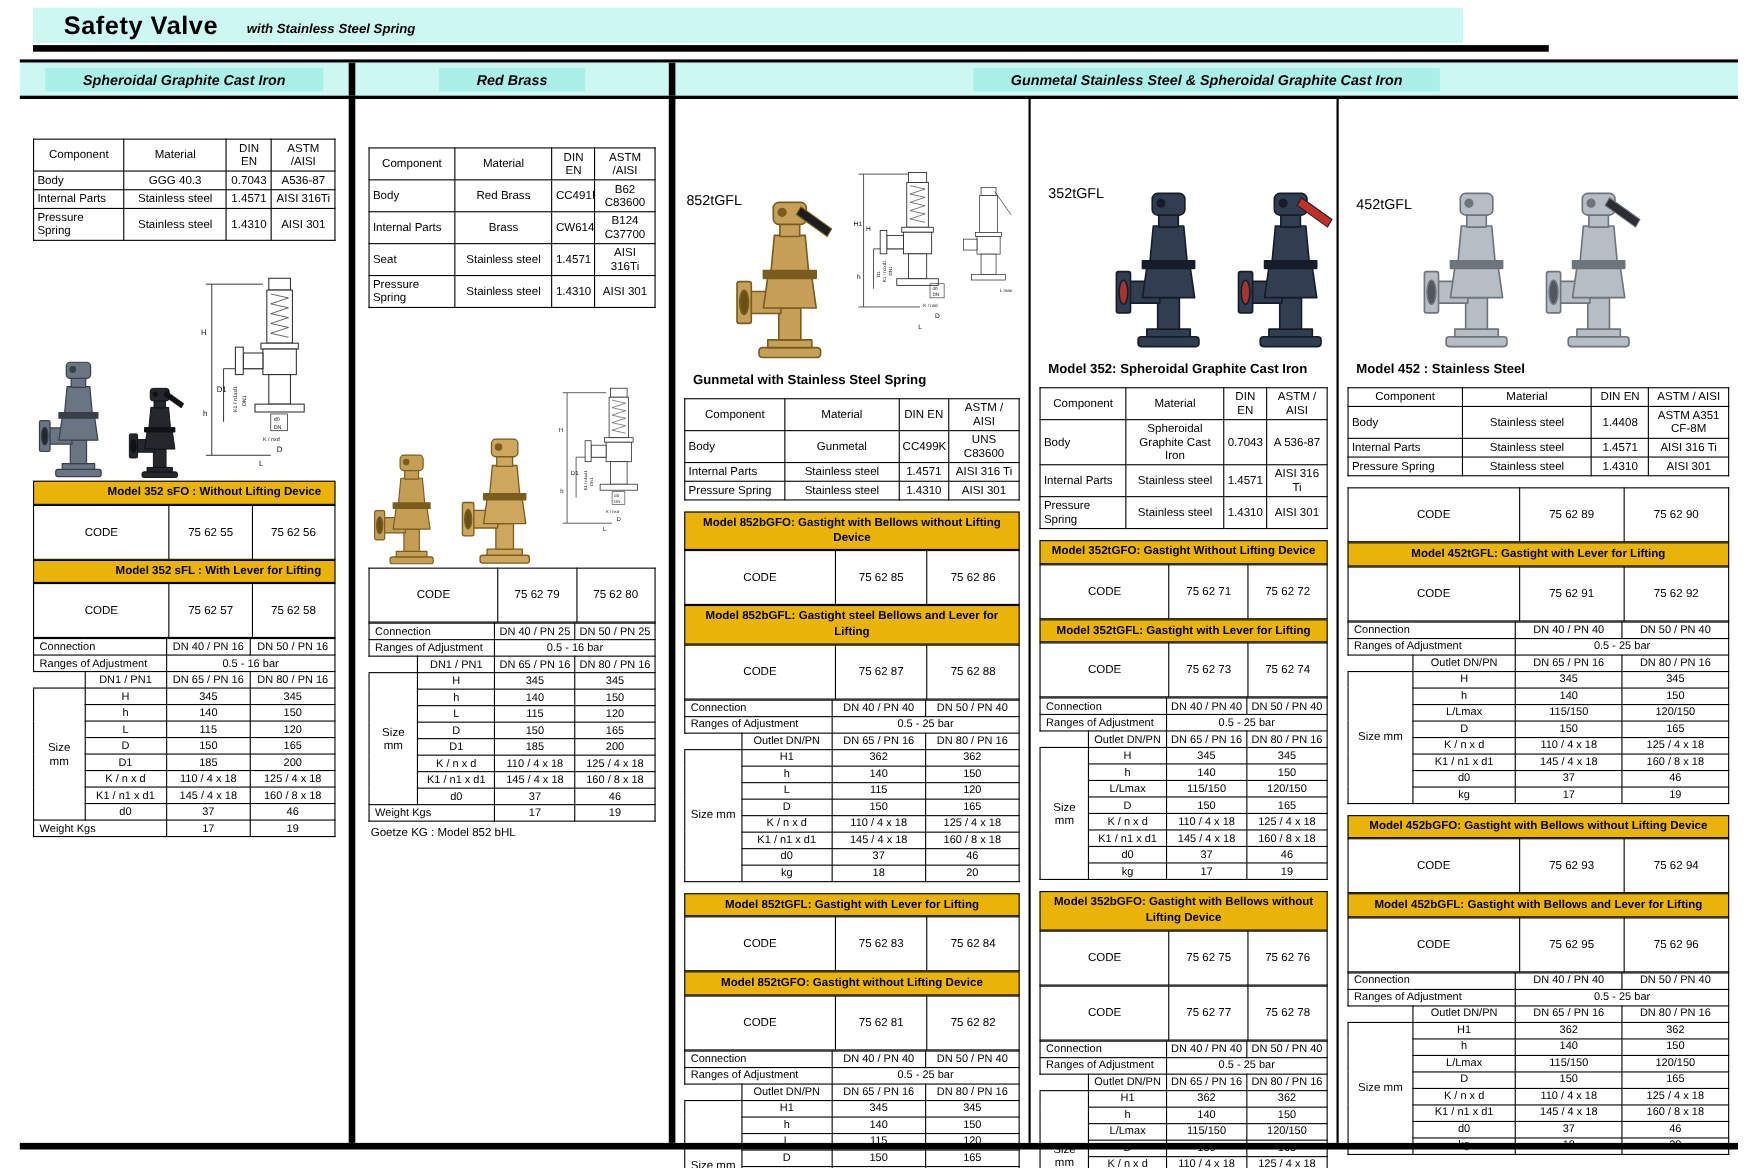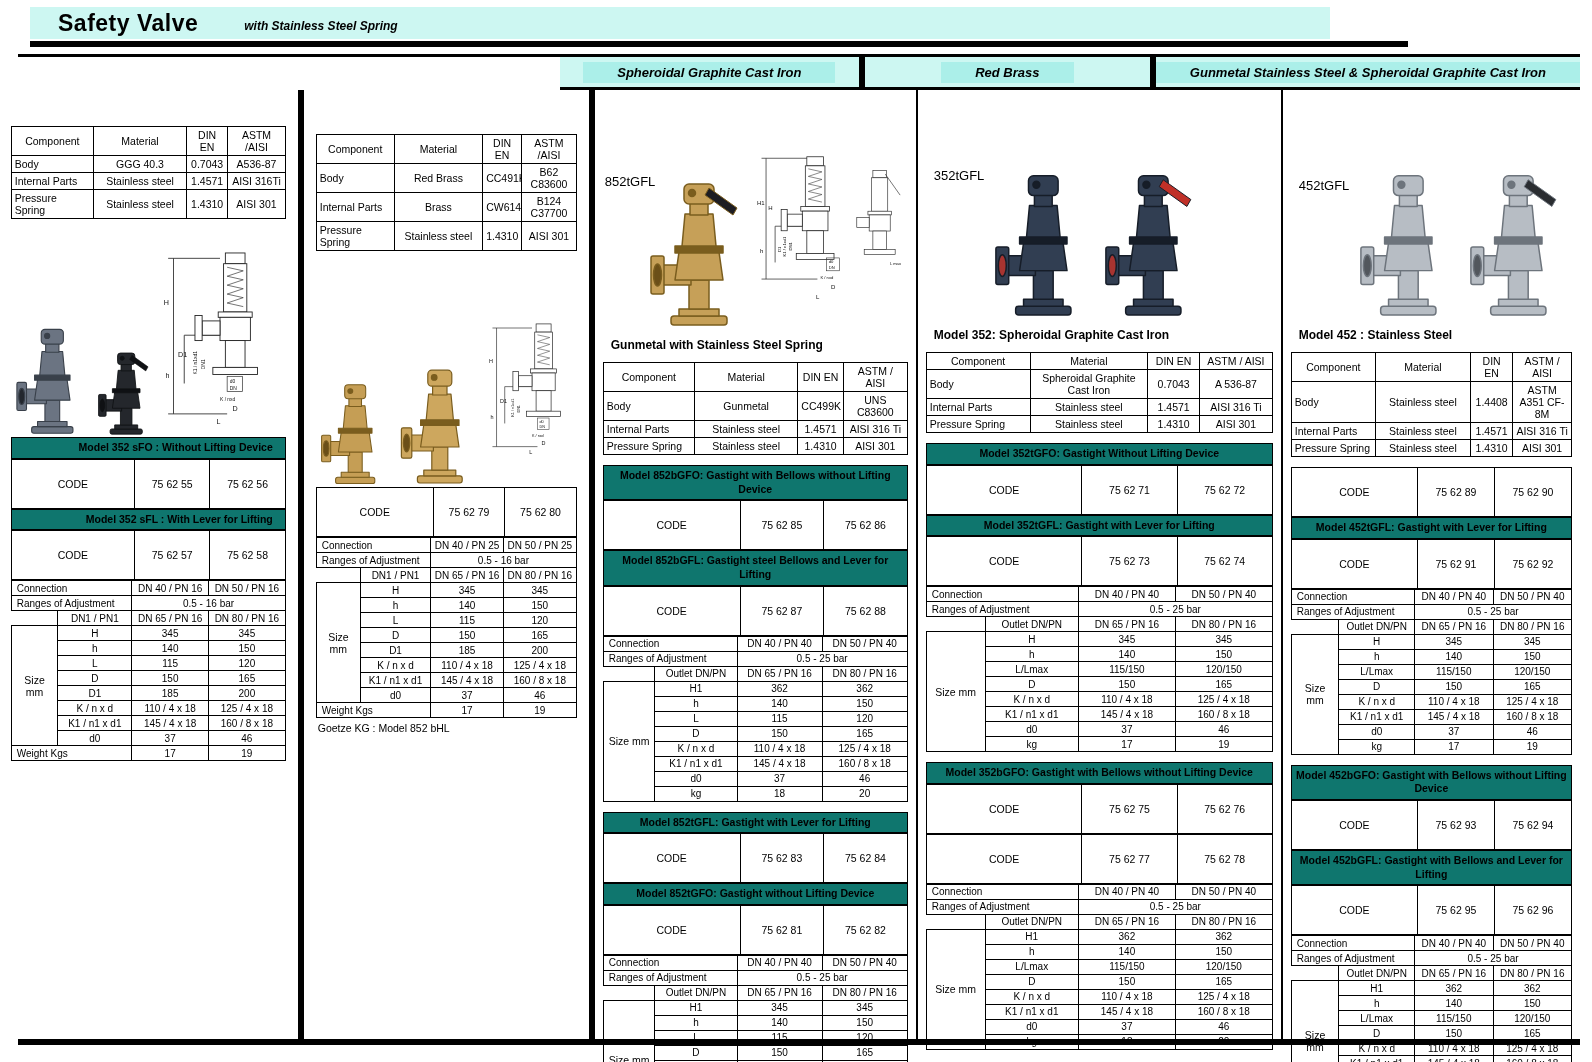--- a/index.html
+++ b/index.html
@@ -2,25 +2,25 @@
 <html><head>
 <meta charset="utf-8">
 <style>
   html,body{margin:0;padding:0;background:#fff;}
   .page{position:relative;width:1592px;height:1062px;background:#fff;overflow:hidden;
         font-family:"Liberation Sans", sans-serif;color:#000;}
   
   .title-band{position:absolute;left:30px;top:7px;width:1300px;height:32px;background:#cdf7f2;
               display:flex;align-items:center;}
   .title{font-size:23px;font-weight:bold;letter-spacing:.5px;margin-left:28px;}
-  .subtitle{font-size:12px;font-weight:bold;font-style:italic;margin-left:46px;margin-top:6px;}
+  .subtitle{font-size:12px;font-weight:bold;font-style:italic;margin-left:26px;margin-top:6px;}
   .title-rule{position:absolute;left:30px;top:41px;width:1378px;height:6px;background:#000;}
   
   .frame{position:absolute;left:18px;top:54px;width:1562px;height:982px;
-         border-top:3px solid #000;border-bottom:6px solid #000;display:flex;flex-direction:column;align-items:flex-end;}
+         border-top:3px solid #000;border-bottom:6px solid #000;display:flex;flex-direction:column;}
   .sh-row{height:30px;background:#cdf7f2;border-bottom:3px solid #000;display:flex;align-items:stretch;}
   .sh{display:flex;align-items:center;justify-content:center;}
   .sh-grow{flex:1;}
   .sh-box{background:#abefe9;font-weight:bold;font-style:italic;font-size:13px;
           padding:3px 34px;white-space:nowrap;}
   .content{flex:1;display:flex;align-items:stretch;min-height:0;}
   .vdiv6{width:6px;background:#000;}
   .vdiv2{width:2px;background:#000;}
   .col{padding:0 12px;box-sizing:border-box;}
   .gun{flex:1;display:flex;align-items:stretch;}
@@ -29,21 +29,21 @@
   table{border-collapse:collapse;width:100%;table-layout:fixed;}
   .mat-table{margin-top:0;}
   .mat-table th,.mat-table td{border:1px solid #000;font-size:10.5px;font-weight:normal;
         padding:2px 3px;text-align:center;overflow:hidden;}
   .mat-table td:first-child{text-align:left;}
   .codes-table td{border:1px solid #000;font-size:10.5px;padding:18px 3px;text-align:center;}
   .spec-table td{border:1px solid #000;font-size:10px;padding:1.5px 3px;text-align:center;}
   .spec-table .lab{text-align:left;padding-left:5px;}
   .spec-table .corner{border-left:none;border-top:none;}
   .spec-table .sizelab{font-size:10.5px;}
-  .band{background:#0f766e;border:1px solid #000;font-weight:bold;font-size:10.5px;
+  .band{background:#eab308;border:1px solid #000;font-weight:bold;font-size:10.5px;
         text-align:center;padding:3px 4px;line-height:1.3;}
   .band-right{text-align:right;padding-right:12px;}
   .mt{margin-top:36px;}
   
   .photo-row{display:flex;align-items:flex-end;gap:4px;}
   .valves{display:flex;align-items:flex-end;gap:2px;}
   .v-left svg:nth-child(1){height:118px;} .v-left svg:nth-child(2){height:92px;}
   .v-mid  svg:nth-child(1){height:112px;} .v-mid  svg:nth-child(2){height:128px;}
   .v-a svg{height:160px;} .v-b svg,.v-c svg{height:158px;}
   .diag text{font-size:8px;fill:#111;}
@@ -318,20 +318,26 @@
                   <td>CC491K</td>
                   <td>B62 C83600</td>
                 </tr>
                 <tr>
                   <td>Internal Parts</td>
                   <td>Brass</td>
                   <td>CW614N</td>
                   <td>B124 C37700</td>
                 </tr>
                 <tr>
+                  <td>Seat</td>
+                  <td>Stainless steel</td>
+                  <td>1.4571</td>
+                  <td>AISI 316Ti</td>
+                </tr>
+                <tr>
                   <td>Pressure Spring</td>
                   <td>Stainless steel</td>
                   <td>1.4310</td>
                   <td>AISI 301</td>
                 </tr>
               </tbody>
             </table>
           </div>
         <div class="photo-row" style="height:226px;margin-top:10px">
           <div class="valves v-mid">
@@ -794,21 +800,21 @@
                     <td>17</td>
                     <td>19</td>
                   </tr>
                 </tbody>
               </table>
             </div>
         </div>
 
         <div class="vdiv2"></div>
 
-        <div class="gcol" style="width:363px">
+        <div class="gcol" style="width:278px">
           <div class="photo-wrap" style="height:200px">
             <span class="plabel" style="top:48px;left:8px">352tGFL</span>
             <div class="valves v-b with-offset">
                 <svg class="valve" viewBox="0 0 110 160">
                   <g stroke="#161d28" stroke-width="1.5" stroke-linejoin="round">
                     <rect x="28" y="146" width="56" height="9" rx="3" fill="#313e52"></rect>
                     <rect x="36" y="139" width="40" height="7" fill="#313e52"></rect>
                     <rect x="46" y="110" width="20" height="29" fill="#313e52"></rect>
                     <rect x="20" y="95" width="28" height="20" fill="#313e52"></rect>
                     <rect x="8" y="86" width="13" height="38" rx="2" fill="#313e52"></rect>

